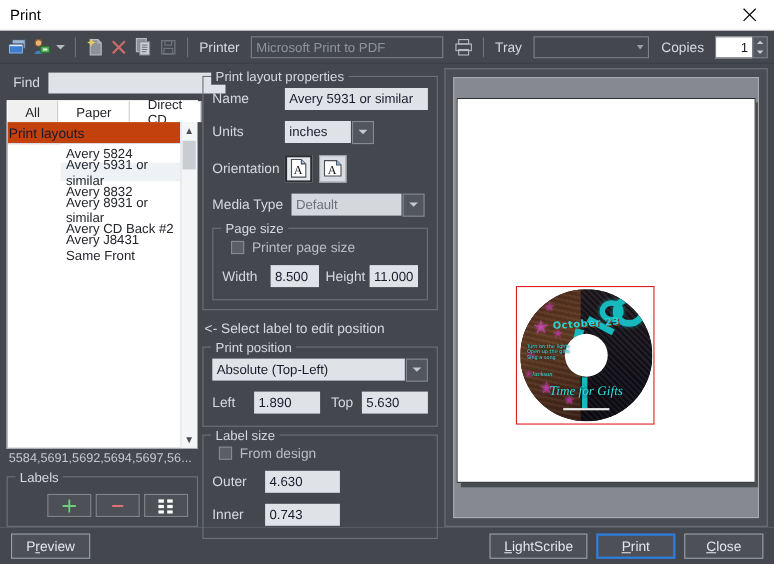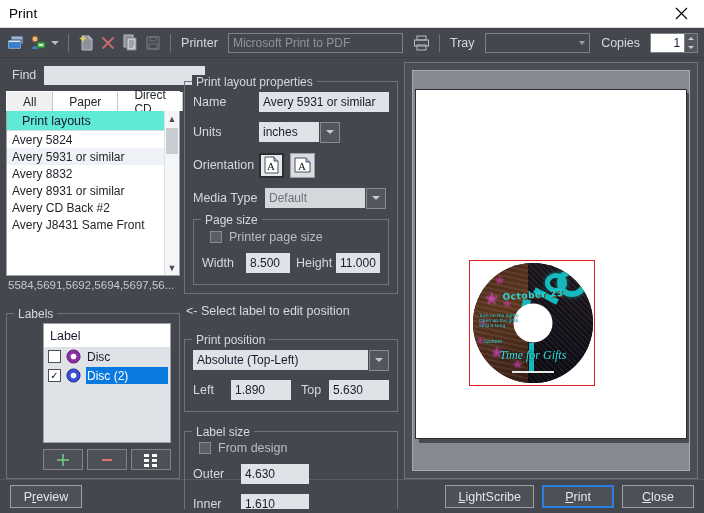--- a/index.html
+++ b/index.html
@@ -146,21 +146,21 @@
   }
   .col-left { width: 174px; display:flex; flex-direction:column; }
   .col-mid  { width: 214px; display:flex; flex-direction:column; margin-left: 4px;}
   .col-right{ flex: 1; margin-left: 6px; display:flex; flex-direction:column; }
 
   
   .group {
     border: 1px solid #6e7279;
     position: relative;
     padding: 9px 8px 8px 8px;
-    margin-top: 19px;
+    margin-top: 7px;
   }
   .group > .legend {
     position: absolute;
     top: -7px; left: 7px;
     background: #44484e;
     padding: 0 4px;
     color: #d6d9dd;
     font-size: 12px;
   }
 
@@ -210,27 +210,27 @@
     background: #ffffff;
     border: 1px solid #9ea2a8;
     border-top: none;
     display: flex;
     min-height: 0;
     position: relative;
   }
   .list-col { flex: 1; display:flex; flex-direction:column; overflow:hidden;}
   .list-header {
     height: 20px;
-    padding: 0 15px;
+    padding: 0 1px;
     display: flex; align-items: center;
     font-size: 12.5px; color: #1a1a2e;
-    background: #5eead4;
+    background: #c2410c;
     border-bottom: 1px solid #d7dade;
   }
-  .list-items { flex:1; overflow: hidden;}
+  .list-items { flex:1; overflow: hidden; padding-left: 48px;}
   .list-item {
     height: 17px;
     padding: 0 5px;
     display: flex; align-items: center;
     font-size: 12px;
     color: #22252b;
     background: #ffffff;
     cursor: pointer;
   }
   .list-item.sel { background: #eef1f5; }
@@ -670,39 +670,20 @@
             <div class="sb-thumb"></div>
           </div>
           <div class="sb-arrow">▼</div>
         </div>
       </div>
 
       <div class="list-footer">5584,5691,5692,5694,5697,56...</div>
 
       <div class="group labels-group">
         <span class="legend">Labels</span>
-        <div class="labels-list">
-          <div class="labels-head">Label</div>
-          <div class="label-row">
-            <div class="chk"></div>
-            <svg class="disc-icon" viewBox="0 0 16 16">
-              <circle cx="8" cy="8" r="7" fill="#8e2fa8" stroke="#5c1a70"></circle>
-              <circle cx="8" cy="8" r="3" fill="#ffffff"></circle>
-            </svg>
-            <span class="rowname">Disc</span>
-          </div>
-          <div class="label-row selected">
-            <div class="chk">✓</div>
-            <svg class="disc-icon" viewBox="0 0 16 16">
-              <circle cx="8" cy="8" r="7" fill="#3b4fd8" stroke="#1c2a88"></circle>
-              <circle cx="8" cy="8" r="3" fill="#ffffff"></circle>
-            </svg>
-            <span class="rowname">Disc (2)</span>
-          </div>
-        </div>
         <div class="label-btns">
           <div class="lbtn">
             <svg width="16" height="16" viewBox="0 0 16 16">
               <path d="M8 2 V14 M2 8 H14" stroke="#6fcf7f" stroke-width="1.6"></path>
             </svg>
           </div>
           <div class="lbtn">
             <svg width="16" height="16" viewBox="0 0 16 16">
               <path d="M3 8 H13" stroke="#e07272" stroke-width="2"></path>
             </svg>
@@ -797,21 +778,21 @@
         <div class="chk-row" style="padding-left:6px">
           <span class="chk-dim"></span>
           <span class="chk-label">From design</span>
         </div>
         <div class="field-row">
           <span class="f-label" style="flex:0 0 48px">Outer</span>
           <span class="f-input" style="width:68px">4.630</span>
         </div>
         <div class="field-row" style="margin-bottom:2px">
           <span class="f-label" style="flex:0 0 48px">Inner</span>
-          <span class="f-input" style="width:68px">1.610</span>
+          <span class="f-input" style="width:68px">0.743</span>
         </div>
       </div>
     </div>
 
     <div class="col-right">
       <div class="preview-outer">
         <div class="preview-inner">
           <div class="page-sheet">
 
             <div class="label-box">

